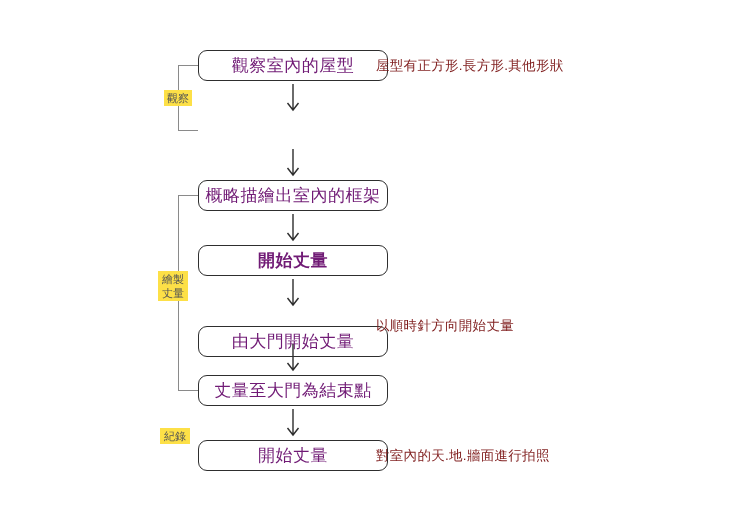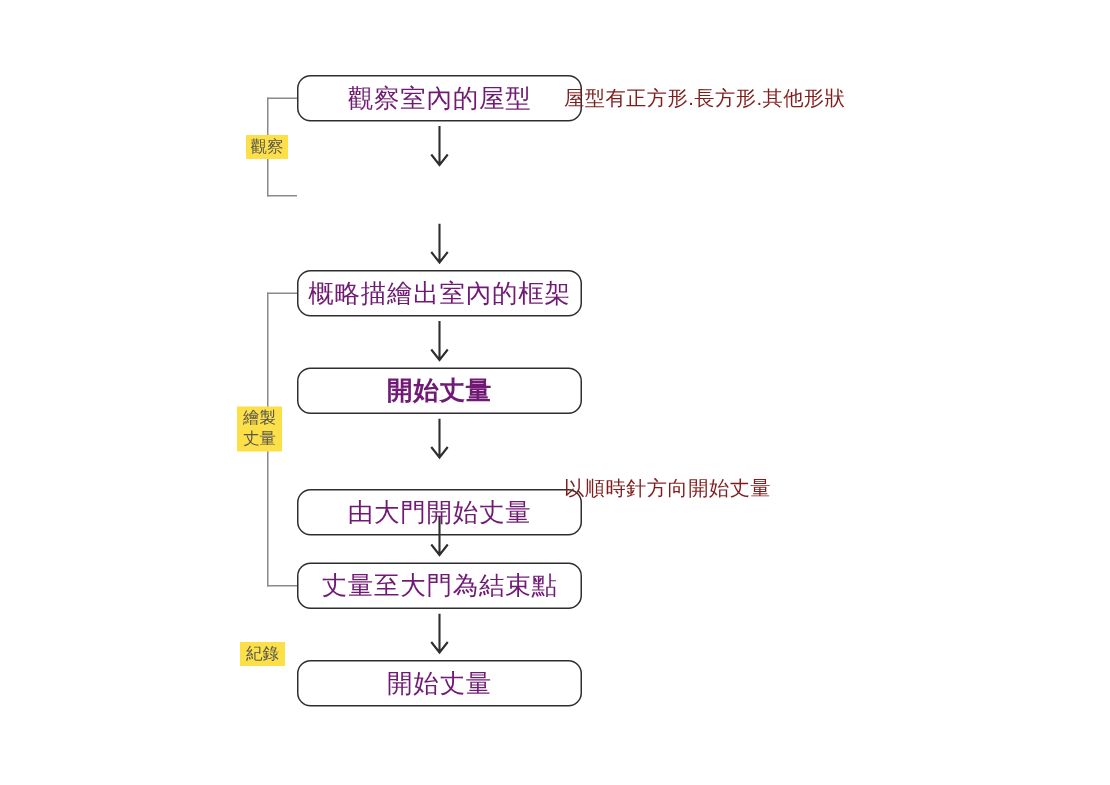--- a/index.html
+++ b/index.html
@@ -122,14 +122,15 @@
   <div class="flow-box" style="top:375px;align-items:center;">
     <span>丈量至大門為結束點</span>
   </div>
   <svg class="arrow" style="top:409px;" viewBox="0 0 16 28">
     <path d="M8 0 L8 26 M2.5 19 L8 26 L13.5 19" fill="none" stroke="#2e2e2e" stroke-width="1.4"></path>
   </svg>
 
   <div class="flow-box" style="top:440px;">
     <span>開始丈量</span>
   </div>
+  <div class="note" style="top:447px;">對室內的天.地.牆面進行拍照</div>
 
 </div>
 
 </body></html>

